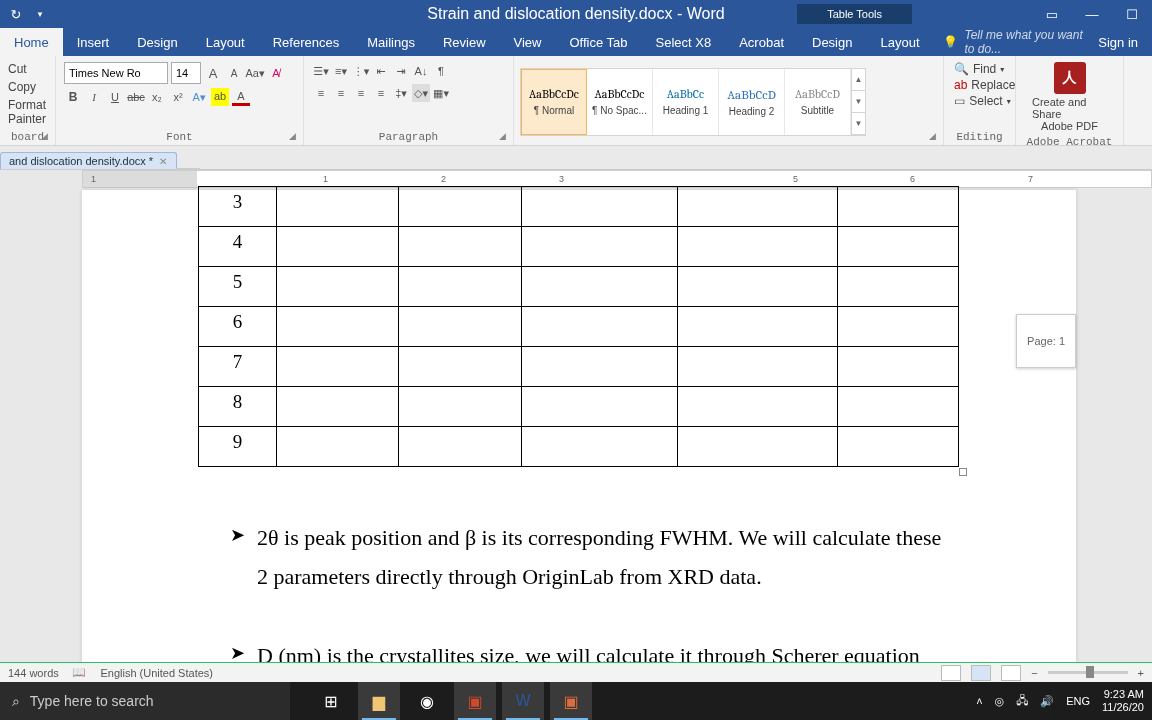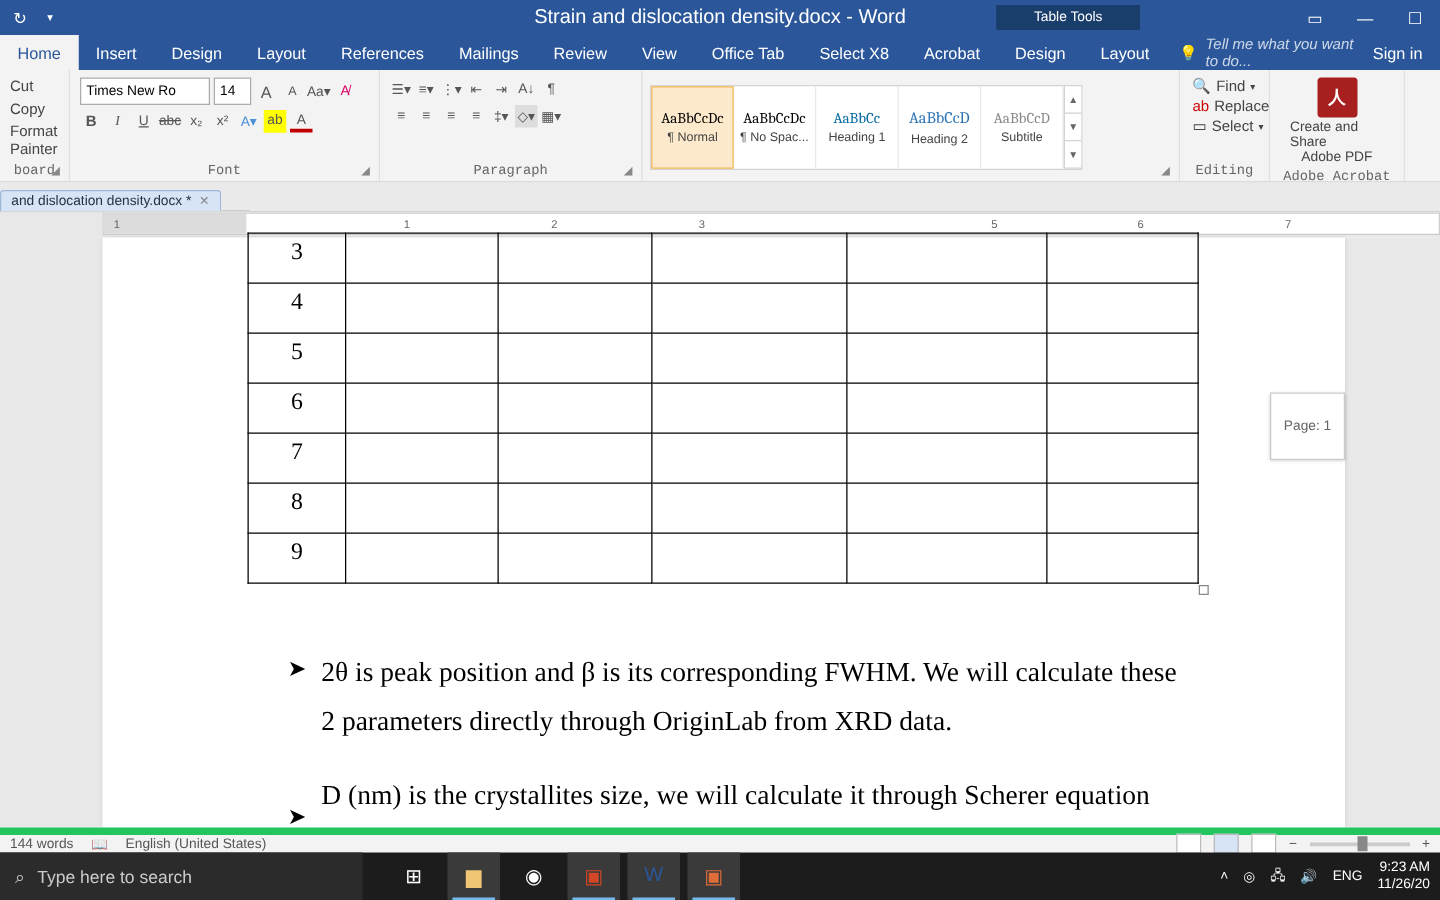--- a/index.html
+++ b/index.html
@@ -78,21 +78,21 @@
 .col5 { width: 121px; }
 .table-handle { position: absolute; width: 8px; height: 8px; border: 1px solid #888; background: #fff; }
 
 .body-text { position: absolute; font-family: 'Times New Roman', serif; font-size: 22px; color: #000; line-height: 1.78; }
 .bullet-arrow { font-size: 18px; position: absolute; }
 
 
 .page-indicator { position: absolute; right: 0; top: 124px; background: #fff; border: 1px solid #ccc; padding: 20px 10px; font-size: 11px; color: #666; box-shadow: 0 1px 3px rgba(0,0,0,0.2); }
 
 
-.status-bar { position: absolute; bottom: 38px; left: 0; right: 0; height: 20px; background: #f3f3f3; border-top: 6px solid #22c55e; display: flex; align-items: center; font-size: 11px; color: #555; padding: 0 8px; gap: 14px; }
+.status-bar { position: absolute; bottom: 38px; left: 0; right: 0; height: 20px; background: #f3f3f3; border-top: 1px solid #22c55e; display: flex; align-items: center; font-size: 11px; color: #555; padding: 0 8px; gap: 14px; }
 .status-right { margin-left: auto; display: flex; align-items: center; gap: 10px; }
 .view-btn { width: 20px; height: 16px; border: 1px solid #bbb; background: #fff; }
 .zoom-slider { width: 80px; height: 3px; background: #ccc; position: relative; }
 .zoom-thumb { position: absolute; width: 8px; height: 12px; background: #888; top: -5px; left: 38px; }
 
 
 .taskbar { position: absolute; bottom: 0; left: 0; right: 0; height: 38px; background: #1c1c1c; display: flex; align-items: center; }
 .search-box { background: #2b2b2b; height: 38px; width: 290px; display: flex; align-items: center; padding: 0 12px; color: #ccc; font-size: 14px; gap: 10px; }
 .task-icons { display: flex; gap: 6px; margin-left: 20px; }
 .task-icon { width: 42px; height: 38px; display: flex; align-items: center; justify-content: center; color: #fff; font-size: 16px; position: relative; }
@@ -356,21 +356,21 @@
             <td></td>
           </tr>
         </tbody>
     </table>
     <div class="table-handle" style="left:877px; top:278px;"></div>
 
     <span class="bullet-arrow" style="left:148px; top:334px;">➤</span>
     <div class="body-text" style="left:175px; top:328px; width:690px;">2θ is peak position and β is its corresponding FWHM. We will calculate these 2 parameters directly through OriginLab from XRD data.</div>
 
     <span class="bullet-arrow" style="left:148px; top:452px;">➤</span>
-    <div class="body-text" style="left:175px; top:426px; width:720px;">D (nm) is the crystallites size, we will calculate it through Scherer equation</div>
+    <div class="body-text" style="left:175px; top:446px; width:720px;">D (nm) is the crystallites size, we will calculate it through Scherer equation</div>
 
     <div class="page-indicator">Page: 1</div>
   </div>
 </div>
 
 <div class="status-bar">
   <span>144 words</span>
   <span>📖</span>
   <span>English (United States)</span>
   <div class="status-right">

